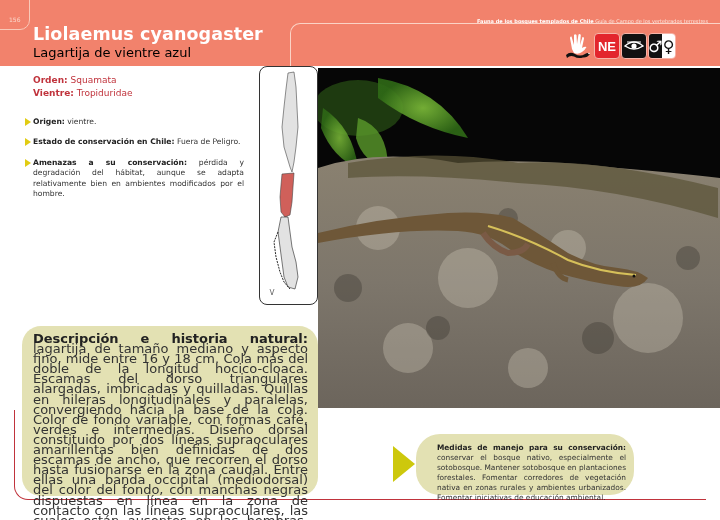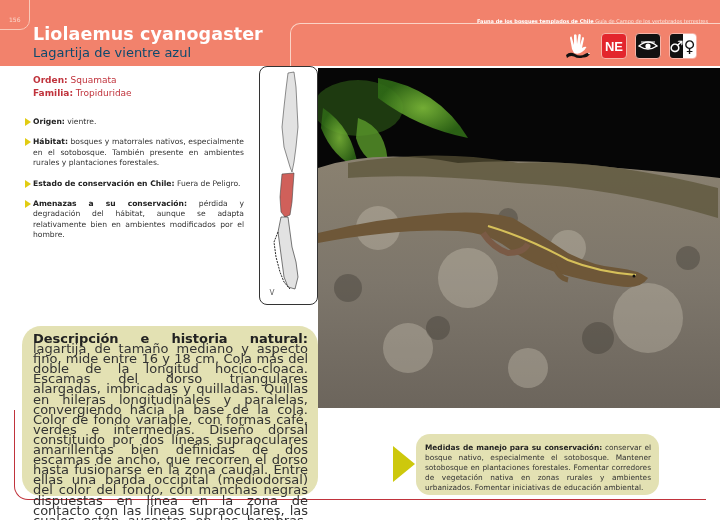--- a/index.html
+++ b/index.html
@@ -3,26 +3,26 @@
 <meta charset="utf-8">
 <style>
   * { box-sizing: border-box; margin: 0; padding: 0; }
   html, body { width: 720px; height: 520px; overflow: hidden; background: #ffffff; }
   body { position: relative; font-family: "DejaVu Sans", sans-serif; color: #2a2a2a; }
 
   .header { position: absolute; left: 0; top: 0; width: 720px; height: 66px; background: #f2826c; }
   .page-tab { position: absolute; left: -6px; top: -6px; width: 36px; height: 36px; border: 1px solid #f9c9b8; border-radius: 0 0 10px 0; }
   .page-num-left { position: absolute; left: 9px; top: 16px; font-size: 6px; color: #fbd8cc; }
   .title { position: absolute; left: 33px; top: 24px; font-size: 17.5px; font-weight: bold; color: #ffffff; letter-spacing: 0.1px; }
-  .subtitle { position: absolute; left: 33px; top: 45px; font-size: 13px; color: #0c4a6e; }
+  .subtitle { position: absolute; left: 33px; top: 45px; font-size: 13px; color: #000000; }
   .header-line { position: absolute; left: 290px; top: 23px; width: 430px; height: 44px; border-left: 1px solid #fbd3c6; border-top: 1px solid #fbd3c6; border-top-left-radius: 10px; }
   .book-title { position: absolute; left: 477px; top: 18px; font-size: 5px; color: #fde7df; white-space: nowrap; }
   .book-title b { color: #ffffff; }
 
-  .icons { position: absolute; left: 563px; top: 31px; height: 30px; display: flex; gap: 8px; align-items: center; }
+  .icons { position: absolute; left: 563px; top: 31px; height: 30px; display: flex; gap: 1px; align-items: center; }
   .icon-hand { width: 30px; height: 30px; }
   .badge-ne { width: 26px; height: 26px; background: #e3262d; border: 1px solid #f6b4a8; border-radius: 4px; color: #fff; font-weight: bold; font-size: 13px; display: flex; align-items: center; justify-content: center; font-family: "Liberation Sans", sans-serif; }
   .badge-eye { width: 26px; height: 26px; background: #111; border: 1px solid #f6b4a8; border-radius: 4px; display: flex; align-items: center; justify-content: center; }
   .badge-sex { width: 28px; height: 26px; border-radius: 4px; display: flex; overflow: hidden; border: 1px solid #f6b4a8; }
   .badge-sex .m { width: 50%; background: #111; color: #fff; font-size: 16px; display: flex; align-items: center; justify-content: center; }
   .badge-sex .f { width: 50%; background: #fff; color: #111; font-size: 16px; display: flex; align-items: center; justify-content: center; }
 
   .taxon { position: absolute; left: 33px; top: 74px; font-size: 9px; line-height: 13px; }
   .taxon .k { color: #c0333c; font-weight: bold; }
   .taxon .v { color: #c0333c; text-align: right; }
@@ -33,21 +33,21 @@
   .fact .k { font-weight: bold; color: #222; }
 
   .map-box { position: absolute; left: 259px; top: 66px; width: 59px; height: 239px; background: #fff; border: 1px solid #333; border-radius: 8px; z-index: 3; }
   .photo { position: absolute; left: 318px; top: 68px; width: 402px; height: 340px; overflow: hidden; background: #050505; }
 
   .desc { position: absolute; left: 22px; top: 326px; width: 296px; height: 170px; background: #e3e1b3; border-radius: 19px; padding: 8px 10px 0 11px; font-size: 13px; line-height: 10.1px; color: #333; text-align: justify; }
   .desc .k { font-weight: bold; color: #222; }
 
   .frame-left { position: absolute; left: 14px; top: 410px; width: 692px; height: 90px; border-left: 1px solid #c0333c; border-bottom: 1px solid #c0333c; border-bottom-left-radius: 14px; z-index: 0; }
   .manage-arrow { position: absolute; left: 393px; top: 446px; width: 0; height: 0; border-top: 18px solid transparent; border-bottom: 18px solid transparent; border-left: 22px solid #cdc80c; }
-  .manage { position: absolute; left: 416px; top: 434px; width: 243px; height: 61px; background: #e3e1b3; border-radius: 14px; padding: 9px 8px 0 9px; font-size: 7.4px; line-height: 10.1px; color: #333; text-align: justify; z-index: 2; }
+  .manage { position: absolute; left: 416px; top: 434px; width: 218px; height: 61px; background: #e3e1b3; border-radius: 24px; padding: 9px 8px 0 21px; font-size: 7.4px; line-height: 10.1px; color: #333; text-align: justify; z-index: 2; }
   .manage .k { font-weight: bold; color: #222; }
   .page-num-right { position: absolute; left: 697px; top: 500px; font-size: 7px; color: #555; margin-left: 44px; }
 </style>
 </head>
 <body>
 
 <div class="header">
   <div class="page-tab"></div>
   <div class="page-num-left">156</div>
   <div class="title">Liolaemus cyanogaster</div>
@@ -71,26 +71,25 @@
     </div>
     <div class="badge-sex">
       <span class="m">♂</span>
       <span class="f">♀</span>
     </div>
   </div>
 </div>
 
 <div class="taxon">
   <div><span class="k">Orden:</span><span class="v"> Squamata</span></div>
-  <div><span class="k">Familia:</span><span class="v"> Tropiduridae</span></div>
+  <div><span class="k">Vientre:</span><span class="v"> Tropiduridae</span></div>
 </div>
 
 <div class="facts">
   <div class="fact"><span class="bullet"></span><span class="k">Origen:</span><span> vientre.</span></div>
-  <div class="fact"><span class="bullet"></span><span class="k">Hábitat:</span><span> bosques y matorrales nativos, especialmente en el sotobosque. También presente en ambientes rurales y plantaciones forestales.</span></div>
   <div class="fact"><span class="bullet"></span><span class="k">Estado de conservación en Chile:</span><span> Fuera de Peligro.</span></div>
   <div class="fact"><span class="bullet"></span><span class="k">Amenazas a su conservación:</span><span> pérdida y degradación del hábitat, aunque se adapta relativamente bien en ambientes modificados por el hombre.</span></div>
 </div>
 
 <div class="photo">
   <svg width="402" height="340" viewBox="0 0 402 340">
     <defs>
       <radialGradient id="leaf" cx="0.5" cy="0.5" r="0.5">
           <stop offset="0" stop-color="#7fbf3a"></stop>
           <stop offset="1" stop-color="#2f6a16"></stop>

